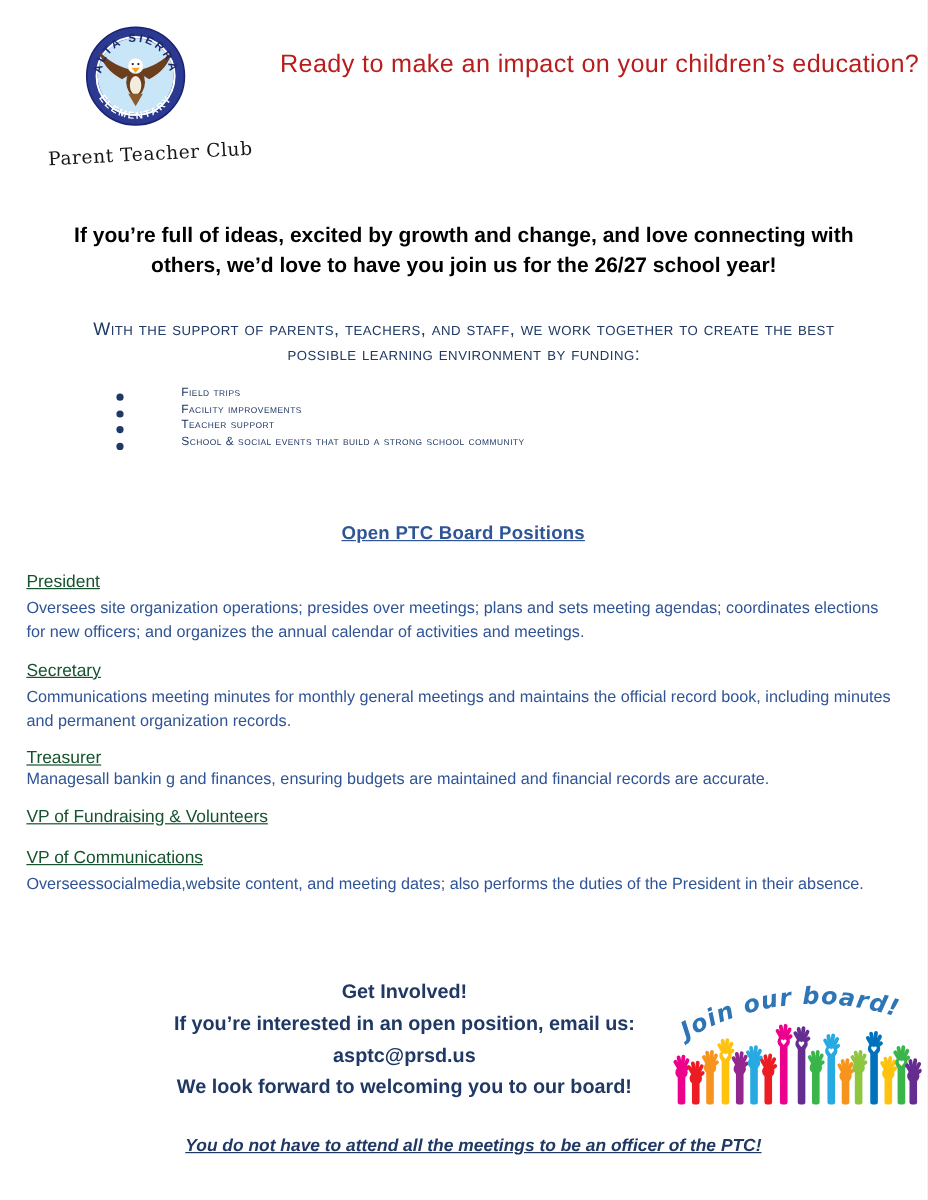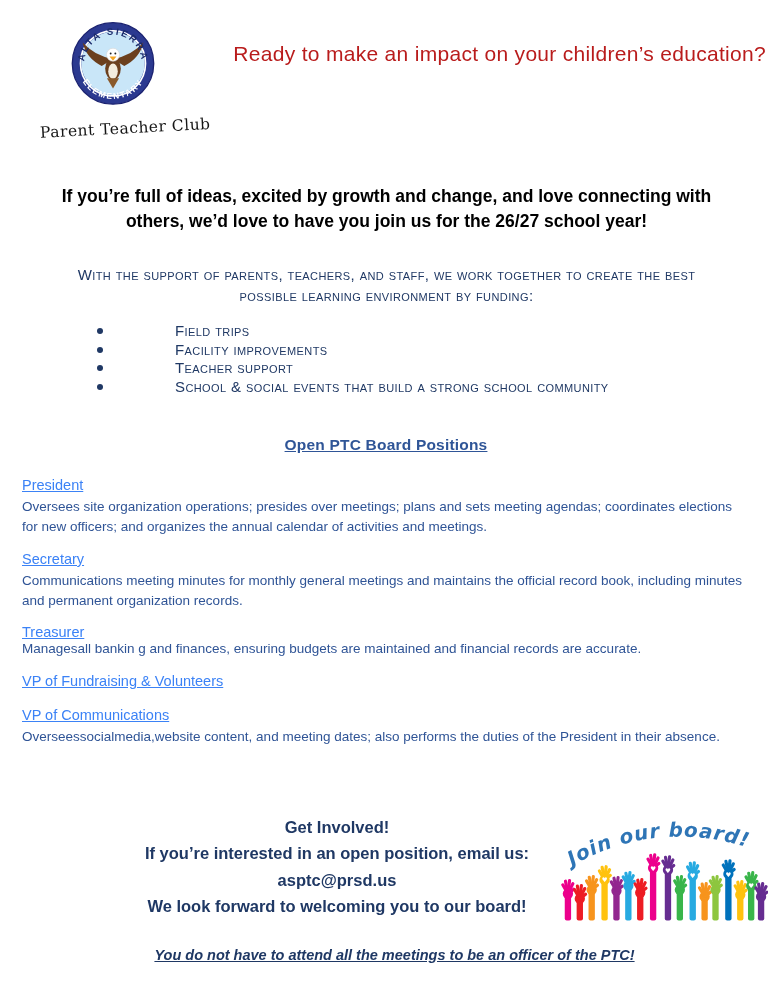--- a/index.html
+++ b/index.html
@@ -29,31 +29,31 @@
     font-size:17.5px;font-weight:bold;line-height:1.45;color:#000;
   }
   .support{
     position:absolute;top:264px;left:70px;right:70px;text-align:center;
     color:#1F3864;font-size:15px;line-height:1.4;font-variant:small-caps;
     letter-spacing:.4px;
   }
   .bullets{position:absolute;top:322px;left:97px;right:30px;list-style:none;margin:0;padding:0;}
   .bullet{display:flex;align-items:flex-start;margin-bottom:1.5px;}
   .dot{width:6px;height:6px;border-radius:50%;background:#1F3864;margin-top:6px;flex:none;}
-  .btext{margin-left:72px;color:#1F3864;font-size:15px;font-variant:small-caps;letter-spacing:.4px;}
+  .btext{margin-left:48px;color:#1F3864;font-size:10px;font-variant:small-caps;letter-spacing:.4px;}
   
   .positions{position:absolute;top:436px;left:22px;right:23px;}
   .positions-title{
     text-align:center;color:#2F5597;font-weight:bold;font-size:15.5px;
     text-decoration:underline;margin-bottom:22px;letter-spacing:.2px;
     font-stretch:condensed;
   }
   .pos{margin-bottom:12px;}
   .pos-title{
-    color:#3b82f6;font-size:14.5px;text-decoration:underline;line-height:1.25;
+    color:#14532d;font-size:14.5px;text-decoration:underline;line-height:1.25;
   }
   .pos-desc{color:#2F5496;font-size:13.5px;line-height:1.5;margin-top:3px;}
   .pos-2 .pos-desc{margin-top:-2px;}
   .pos-3{margin-top:6px;}
   .pos-4{margin-top:16px;}
   
   .get-involved{
     position:absolute;top:814px;left:112px;width:450px;text-align:center;
     color:#1F3864;font-weight:bold;font-size:16.5px;line-height:1.6;
   }

